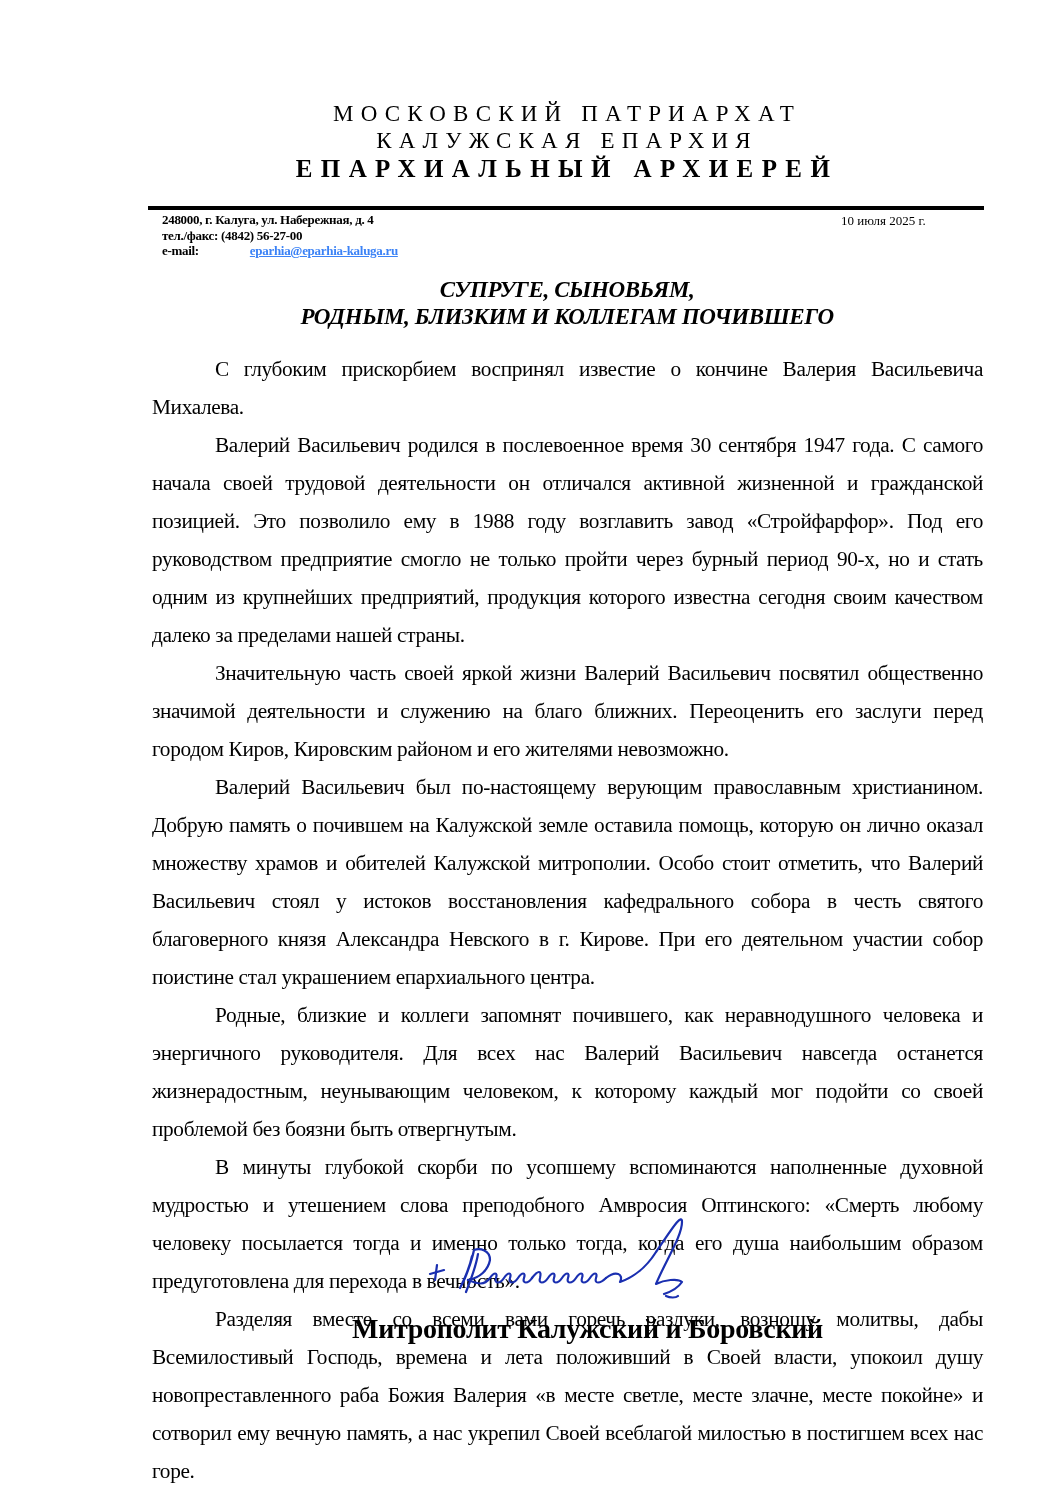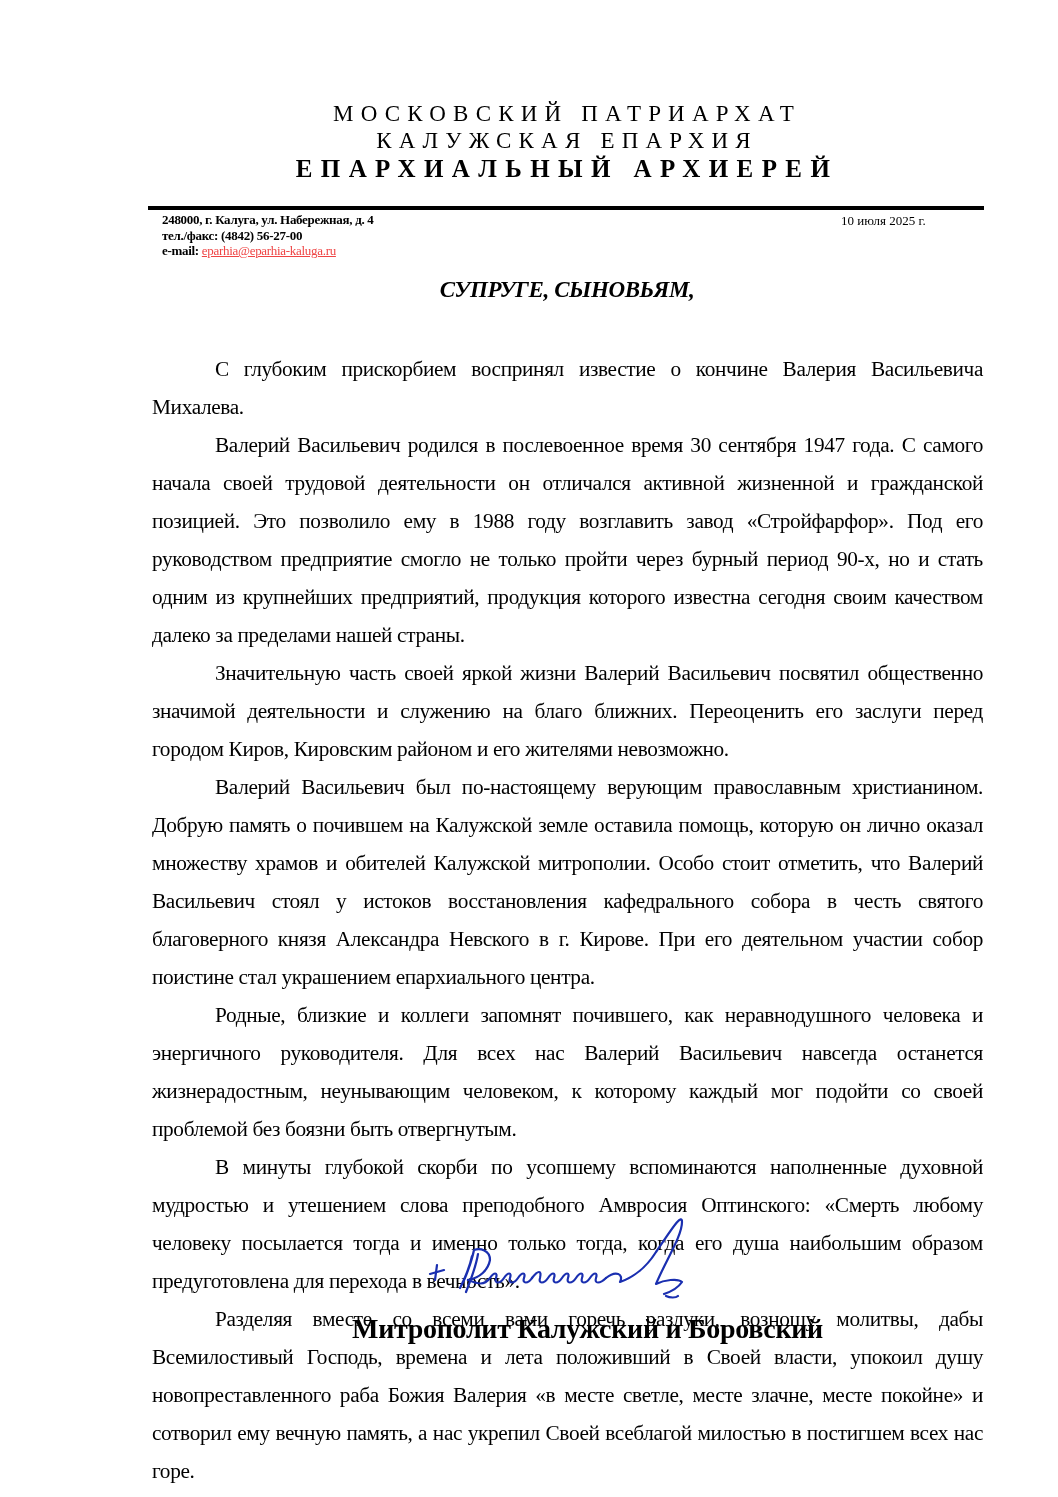--- a/index.html
+++ b/index.html
@@ -9,21 +9,21 @@
 
   .hdr { position: absolute; left: 0; width: 1058px; text-align: center; white-space: nowrap; }
   .hdr1 { top: 101px; font-size: 23px; letter-spacing: 7.2px; left: 38px; }
   .hdr2 { top: 128px; font-size: 23px; letter-spacing: 7.2px; left: 38px; }
   .hdr3 { top: 155px; font-size: 25px; font-weight: bold; letter-spacing: 8.4px; left: 38px; }
 
   .rule { position: absolute; left: 148px; top: 206px; width: 836px; height: 4px; background: #000; }
 
   .addr { position: absolute; left: 162px; top: 212px; font-size: 13px; line-height: 15.5px;
           font-weight: bold; letter-spacing: -0.3px; }
-  .addr a { color: #ef4444; text-decoration: underline; font-weight: normal; }
+  .addr a { color: #3b82f6; text-decoration: underline; font-weight: bold; margin-left: 48px; }
   .date { position: absolute; left: 841px; top: 213px; font-size: 13px; }
 
   .title { position: absolute; left: 150px; width: 834px; text-align: center; font-weight: bold;
            font-size: 23px; letter-spacing: -0.4px; font-style: italic; }
   .t1 { top: 277px; }
   .t2 { top: 304px; }
 
   .body { position: absolute; left: 152px; top: 350px; width: 831px; font-size: 21.3px;
           line-height: 38px; text-align: justify; letter-spacing: -0.35px; }
   .body p { margin: 0; text-indent: 63px; }
@@ -46,20 +46,21 @@
 
   <div class="addr">
     <div>248000, г. Калуга, ул. Набережная, д. 4</div>
     <div>тел./факс: (4842) 56-27-00</div>
     <div><span>e-mail: </span><a>eparhia@eparhia-kaluga.ru</a></div>
   </div>
 
   <div class="date">10 июля 2025 г.</div>
 
   <div class="title t1">СУПРУГЕ, СЫНОВЬЯМ,</div>
+  <div class="title t2">РОДНЫМ, БЛИЗКИМ И КОЛЛЕГАМ ПОЧИВШЕГО</div>
 
   <div class="body">
     <p>С глубоким прискорбием воспринял известие о кончине Валерия Васильевича Михалева.</p>
     <p>Валерий Васильевич родился в послевоенное время 30 сентября 1947 года. С самого начала своей трудовой деятельности он отличался активной жизненной и гражданской позицией. Это позволило ему в 1988 году возглавить завод «Стройфарфор». Под его руководством предприятие смогло не только пройти через бурный период 90-х, но и стать одним из крупнейших предприятий, продукция которого известна сегодня своим качеством далеко за пределами нашей страны.</p>
     <p>Значительную часть своей яркой жизни Валерий Васильевич посвятил общественно значимой деятельности и служению на благо ближних. Переоценить его заслуги перед городом Киров, Кировским районом и его жителями невозможно.</p>
     <p>Валерий Васильевич был по-настоящему верующим православным христианином. Добрую память о почившем на Калужской земле оставила помощь, которую он лично оказал множеству храмов и обителей Калужской митрополии. Особо стоит отметить, что Валерий Васильевич стоял у истоков восстановления кафедрального собора в честь святого благоверного князя Александра Невского в г. Кирове. При его деятельном участии собор поистине стал украшением епархиального центра.</p>
     <p>Родные, близкие и коллеги запомнят почившего, как неравнодушного человека и энергичного руководителя. Для всех нас Валерий Васильевич навсегда останется жизнерадостным, неунывающим человеком, к которому каждый мог подойти со своей проблемой без боязни быть отвергнутым.</p>
     <p>В минуты глубокой скорби по усопшему вспоминаются наполненные духовной мудростью и утешением слова преподобного Амвросия Оптинского: «Смерть любому человеку посылается тогда и именно только тогда, когда его душа наибольшим образом предуготовлена для перехода в вечность».</p>
     <p>Разделяя вместе со всеми вами горечь разлуки, возношу молитвы, дабы Всемилостивый Господь, времена и лета положивший в Своей власти, упокоил душу новопреставленного раба Божия Валерия «в месте светле, месте злачне, месте покойне» и сотворил ему вечную память, а нас укрепил Своей всеблагой милостью в постигшем всех нас горе.</p>
     <p class="final">Смерть память!</p>

